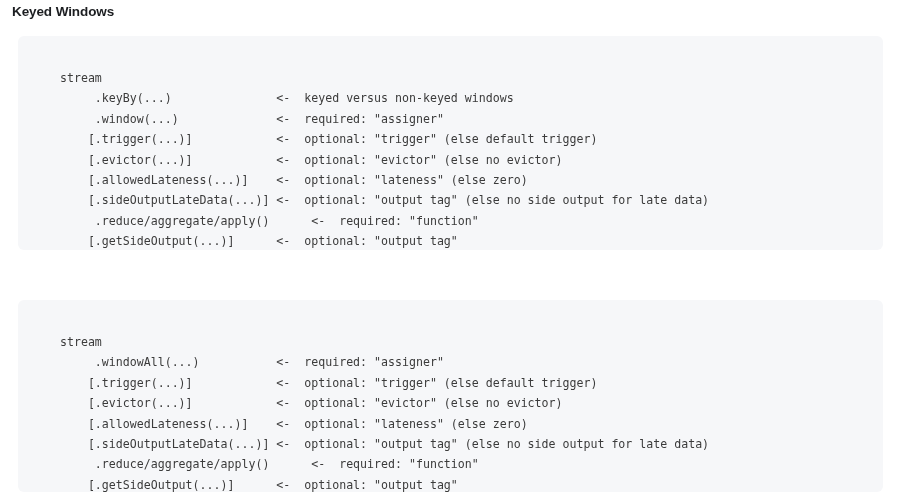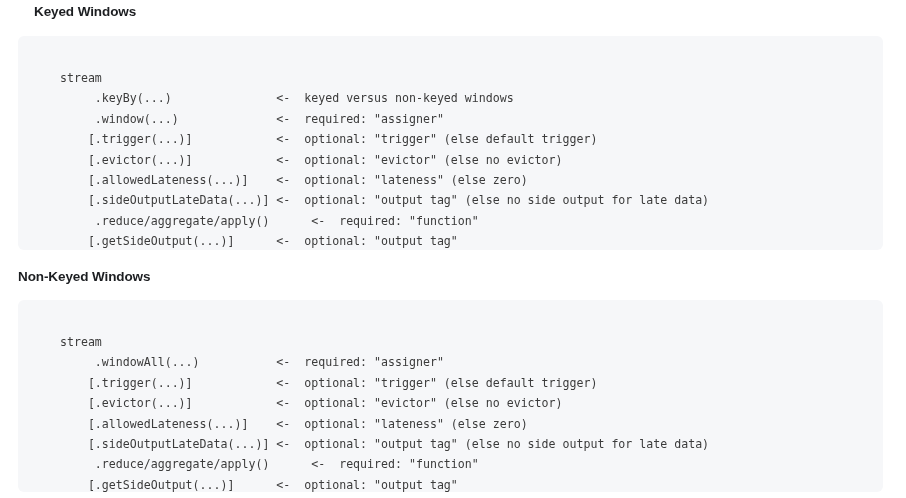--- a/index.html
+++ b/index.html
@@ -27,21 +27,21 @@
     font-size: 13.5px;
     font-weight: bold;
     color: #1c1e21;
     letter-spacing: -0.1px;
     line-height: 18px;
     margin: 0;
     padding: 0;
   }
   .heading-keyed {
     position: absolute;
-    left: 34px;
+    left: 12px;
     top: 3px;
     text-align: center;
   }
   .heading-nonkeyed {
     position: absolute;
     left: 18px;
     top: 268px;
   }
   .code-block {
     position: absolute;
@@ -84,21 +84,20 @@
        .keyBy(...)               &lt;-  keyed versus non-keyed windows
        .window(...)              &lt;-  required: "assigner"
       [.trigger(...)]            &lt;-  optional: "trigger" (else default trigger)
       [.evictor(...)]            &lt;-  optional: "evictor" (else no evictor)
       [.allowedLateness(...)]    &lt;-  optional: "lateness" (else zero)
       [.sideOutputLateData(...)] &lt;-  optional: "output tag" (else no side output for late data)
        .reduce/aggregate/apply()      &lt;-  required: "function"
       [.getSideOutput(...)]      &lt;-  optional: "output tag"</pre>
   </div>
 
-  <h3 class="section-heading heading-nonkeyed">Non-Keyed Windows</h3>
 
   <div class="code-block block-nonkeyed">
     <pre class="code">  stream
        .windowAll(...)           &lt;-  required: "assigner"
       [.trigger(...)]            &lt;-  optional: "trigger" (else default trigger)
       [.evictor(...)]            &lt;-  optional: "evictor" (else no evictor)
       [.allowedLateness(...)]    &lt;-  optional: "lateness" (else zero)
       [.sideOutputLateData(...)] &lt;-  optional: "output tag" (else no side output for late data)
        .reduce/aggregate/apply()      &lt;-  required: "function"
       [.getSideOutput(...)]      &lt;-  optional: "output tag"</pre>

